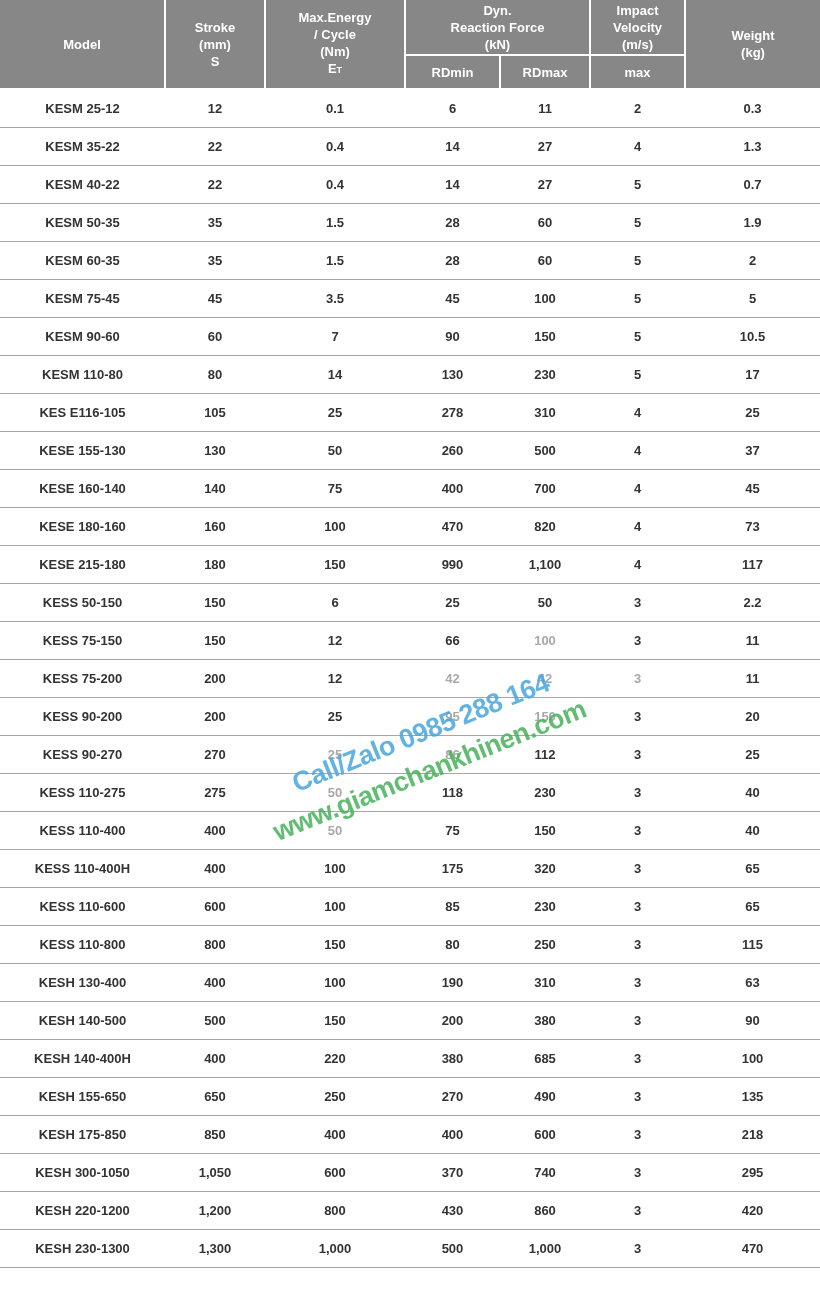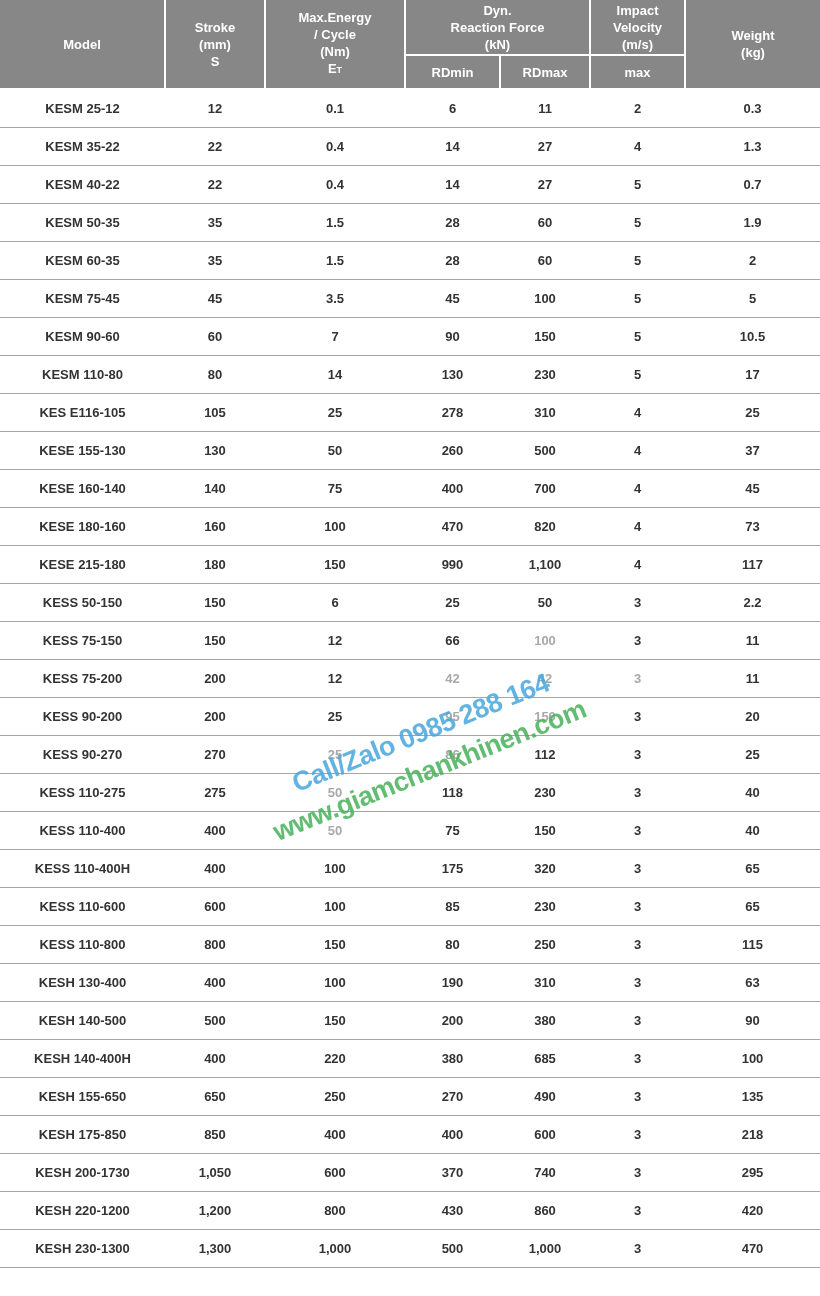--- a/index.html
+++ b/index.html
@@ -369,21 +369,21 @@
         <tr>
           <td>KESH 175-850</td>
           <td>850</td>
           <td>400</td>
           <td>400</td>
           <td>600</td>
           <td>3</td>
           <td>218</td>
         </tr>
         <tr>
-          <td>KESH 200-1730</td>
+          <td>KESH 300-1050</td>
           <td>1,050</td>
           <td>600</td>
           <td>370</td>
           <td>740</td>
           <td>3</td>
           <td>295</td>
         </tr>
         <tr>
           <td>KESH 220-1200</td>
           <td>1,200</td>

